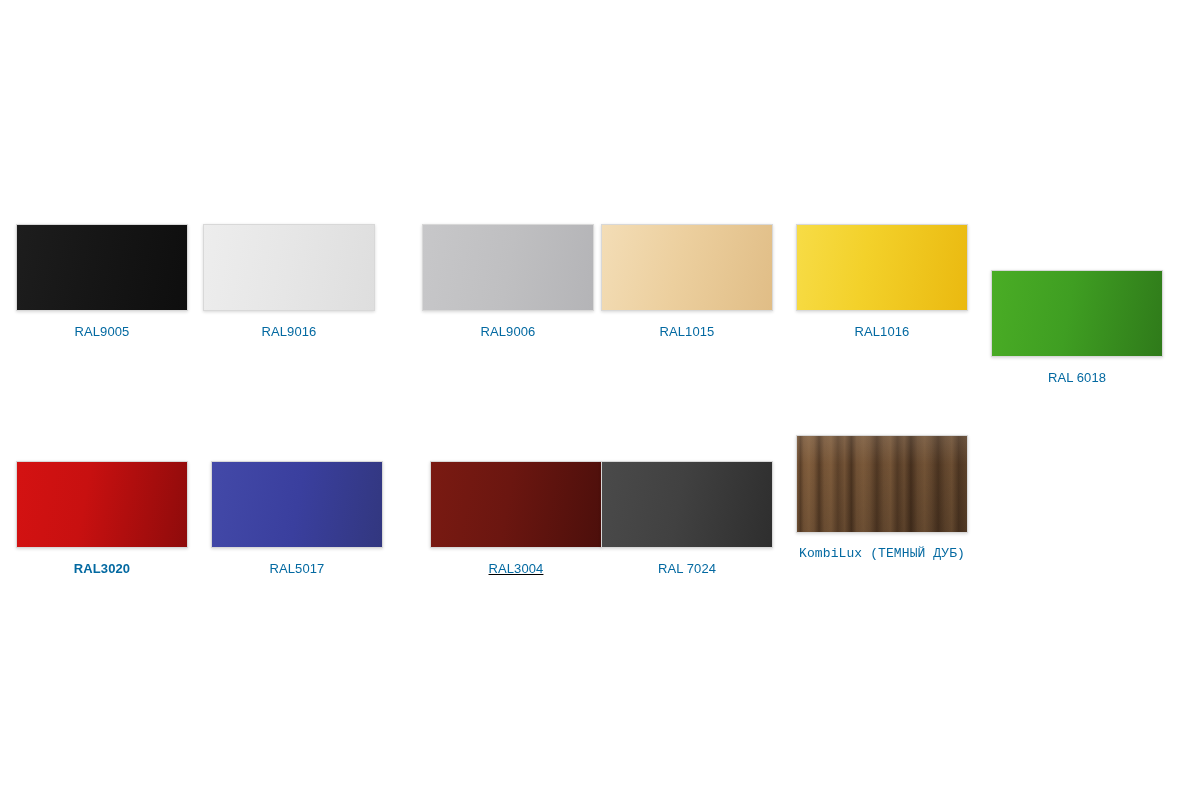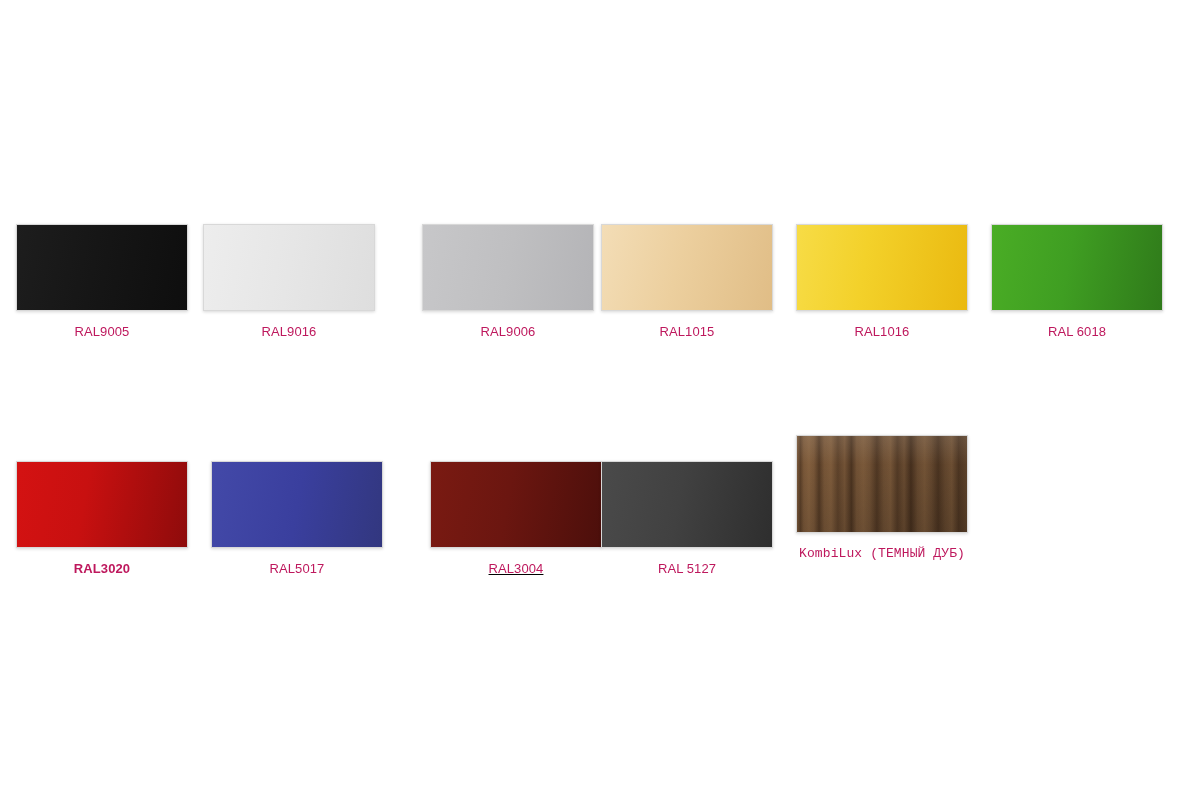--- a/index.html
+++ b/index.html
@@ -98,21 +98,21 @@
         rgba(255,255,255,0.10) 0%,
         rgba(0,0,0,0.00) 30%,
         rgba(0,0,0,0.10) 100%);
   }
 
   .swatch-label {
     margin-top: 11px;
     text-align: center;
     font-size: 13px;
     line-height: 19px;
-    color: #be185d;
+    color: #0369a1;
     letter-spacing: 0.1px;
     white-space: pre-line;
   }
 </style>
 </head>
 <body>
 
 <div class="palette">
   <div class="swatch-row" id="row-1">
       <div class="swatch-cell" style="left: 16px;">
@@ -128,41 +128,41 @@
         <div class="swatch-label">RAL9006</div>
       </div>
       <div class="swatch-cell" style="left: 601px;">
         <div class="swatch-chip" style="background: linear-gradient(105deg, rgb(243, 221, 182) 0%, rgb(236, 207, 158) 45%, rgb(224, 189, 134) 100%);"></div>
         <div class="swatch-label">RAL1015</div>
       </div>
       <div class="swatch-cell" style="left: 796px;">
         <div class="swatch-chip" style="background: linear-gradient(100deg, rgb(247, 220, 70) 0%, rgb(243, 209, 42) 40%, rgb(234, 185, 16) 100%);"></div>
         <div class="swatch-label">RAL1016</div>
       </div>
-      <div class="swatch-cell" style="left: 991px;">
+      <div class="swatch-cell" style="left: 991px; margin-top: 46px;">
         <div class="swatch-chip" style="background: linear-gradient(100deg, rgb(74, 173, 37) 0%, rgb(63, 158, 34) 45%, rgb(47, 122, 26) 100%);"></div>
         <div class="swatch-label">RAL 6018</div>
       </div>
     </div>
   <div class="swatch-row" id="row-2">
       <div class="swatch-cell" style="left: 16px; font-weight: bold;">
         <div class="swatch-chip" style="background: linear-gradient(100deg, rgb(212, 18, 18) 0%, rgb(200, 16, 16) 40%, rgb(142, 11, 11) 100%);"></div>
         <div class="swatch-label">RAL3020</div>
       </div>
       <div class="swatch-cell" style="left: 211px;">
         <div class="swatch-chip" style="background: linear-gradient(100deg, rgb(67, 73, 168) 0%, rgb(58, 63, 158) 50%, rgb(50, 55, 127) 100%);"></div>
         <div class="swatch-label">RAL5017</div>
       </div>
       <div class="swatch-cell" style="left: 430px; text-decoration: underline;">
         <div class="swatch-chip" style="background: linear-gradient(100deg, rgb(122, 26, 18) 0%, rgb(107, 22, 16) 45%, rgb(76, 15, 11) 100%);"></div>
         <div class="swatch-label">RAL3004</div>
       </div>
       <div class="swatch-cell" style="left: 601px;">
         <div class="swatch-chip" style="background: linear-gradient(100deg, rgb(74, 74, 74) 0%, rgb(65, 65, 65) 45%, rgb(46, 46, 46) 100%);"></div>
-        <div class="swatch-label">RAL 5127</div>
+        <div class="swatch-label">RAL 7024</div>
       </div>
       <div class="swatch-cell is-wood" style="left: 796px;">
         <div class="swatch-chip" style="background: linear-gradient(100deg, rgb(122, 88, 57) 0%, rgb(107, 77, 50) 50%, rgb(90, 64, 41) 100%);">
           <div class="wood-grain"></div>
           <div class="wood-shade"></div>
         </div>
         <div class="swatch-label">KombiLux (ТЕМНЫЙ ДУБ)</div>
       </div>
     </div>
 </div>

